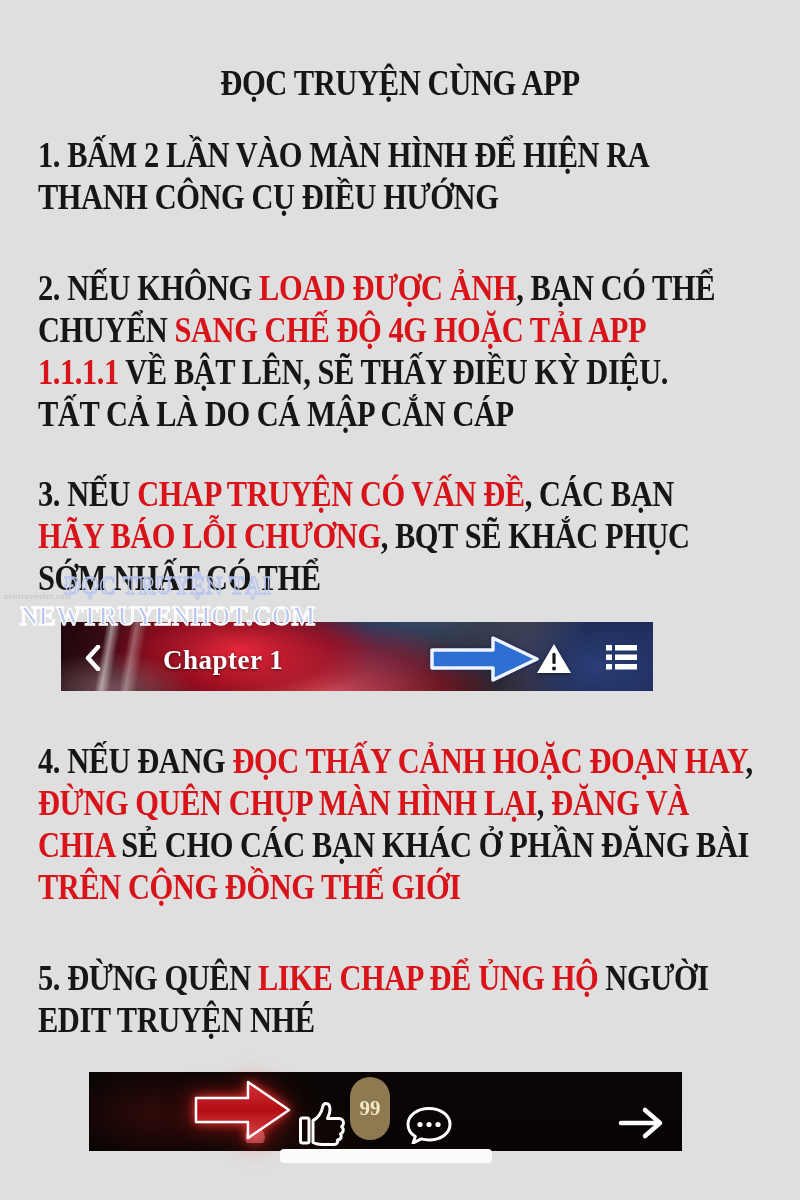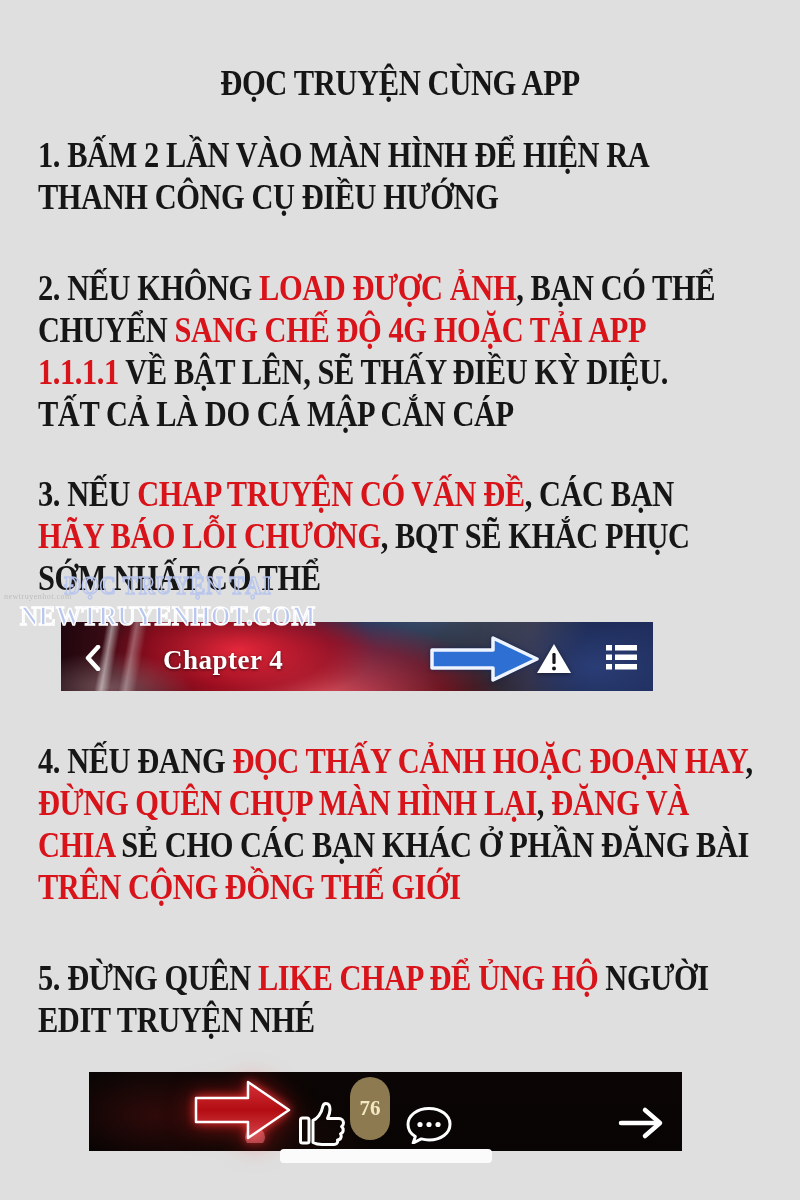--- a/index.html
+++ b/index.html
@@ -85,21 +85,21 @@
   <div class="wm-tiny">newtruyenhot.com</div>
   <div class="wm-small">ĐỌC TRUYỆN TẠI</div>
   <div class="wm-main">NEWTRUYENHOT.COM</div>
 
   <div class="chapter-bar">
     <span class="chev-back">
       <svg width="16" height="26" viewBox="0 0 16 26">
           <polyline points="13,2 3,13 13,24" fill="none" stroke="#ffffff" stroke-width="4.5" stroke-linecap="round" stroke-linejoin="round"></polyline>
         </svg>
     </span>
-    <span class="chapter-title">Chapter 4</span>
+    <span class="chapter-title">Chapter 1</span>
     <span class="blue-arrow">
       <svg width="110" height="50" viewBox="0 0 110 50">
           <polygon points="2,16 63,16 63,4 107,25 63,46 63,34 2,34" fill="#2d6fd3" stroke="#eef4ff" stroke-width="3.5" stroke-linejoin="round"></polygon>
         </svg>
     </span>
     <span class="warn">
       <svg width="36" height="31" viewBox="0 0 36 31">
           <path d="M18 1 L35 30 H1 Z" fill="#ffffff"></path>
           <rect x="16.4" y="10" width="3.2" height="11" rx="1.2" fill="#15151c"></rect>
           <circle cx="18" cy="25.5" r="2" fill="#15151c"></circle>
@@ -144,21 +144,21 @@
       </svg>
     </span>
     <span class="thumb">
       <svg width="50" height="45" viewBox="0 0 50 45">
         <g fill="none" stroke="#ffffff" stroke-width="3" stroke-linecap="round" stroke-linejoin="round">
           <rect x="2.5" y="17" width="8.5" height="25" rx="2"></rect>
           <path d="M15 41.5 V19.5 C19 18 23.5 12.5 24.5 6.5 C25 3.5 26.5 2.5 28 2.5 C30.5 2.5 32 5 32 8.5 C32 11.5 31 14.5 29.5 17.5 H41 C43.5 17.5 45.5 19.5 45.5 22 C45.5 23.5 44.8 24.8 43.6 25.6 C44.6 26.4 45.2 27.6 45.2 29 C45.2 30.8 44.1 32.2 42.5 32.8 C43 33.6 43.2 34.4 43.2 35.2 C43.2 37.2 41.6 38.8 39.5 39 C39.6 39.4 39.7 39.8 39.7 40.2 C39.7 42 38.2 43.5 36.3 43.5 H24 C20.5 43.5 17.5 42.8 15 41.5 Z"></path>
         </g>
       </svg>
     </span>
-    <span class="badge">76</span>
+    <span class="badge">99</span>
     <span class="chat">
       <svg width="48" height="38" viewBox="0 0 48 38">
         <path d="M24 2.5 C12 2.5 3 9.5 3 18.5 C3 23.5 5.8 27.8 10.3 30.6 L8.2 37 L16.2 32.9 C18.7 33.6 21.3 34 24 34 C36 34 45 27.2 45 18.2 C45 9.4 36 2.5 24 2.5 Z" fill="none" stroke="#ffffff" stroke-width="3" stroke-linecap="round" stroke-linejoin="round"></path>
         <circle cx="15" cy="18.5" r="2.6" fill="#ffffff"></circle>
           <circle cx="24" cy="18.5" r="2.6" fill="#ffffff"></circle>
           <circle cx="33" cy="18.5" r="2.6" fill="#ffffff"></circle>
       </svg>
     </span>
     <span class="next">
       <svg width="46" height="34" viewBox="0 0 46 34">

